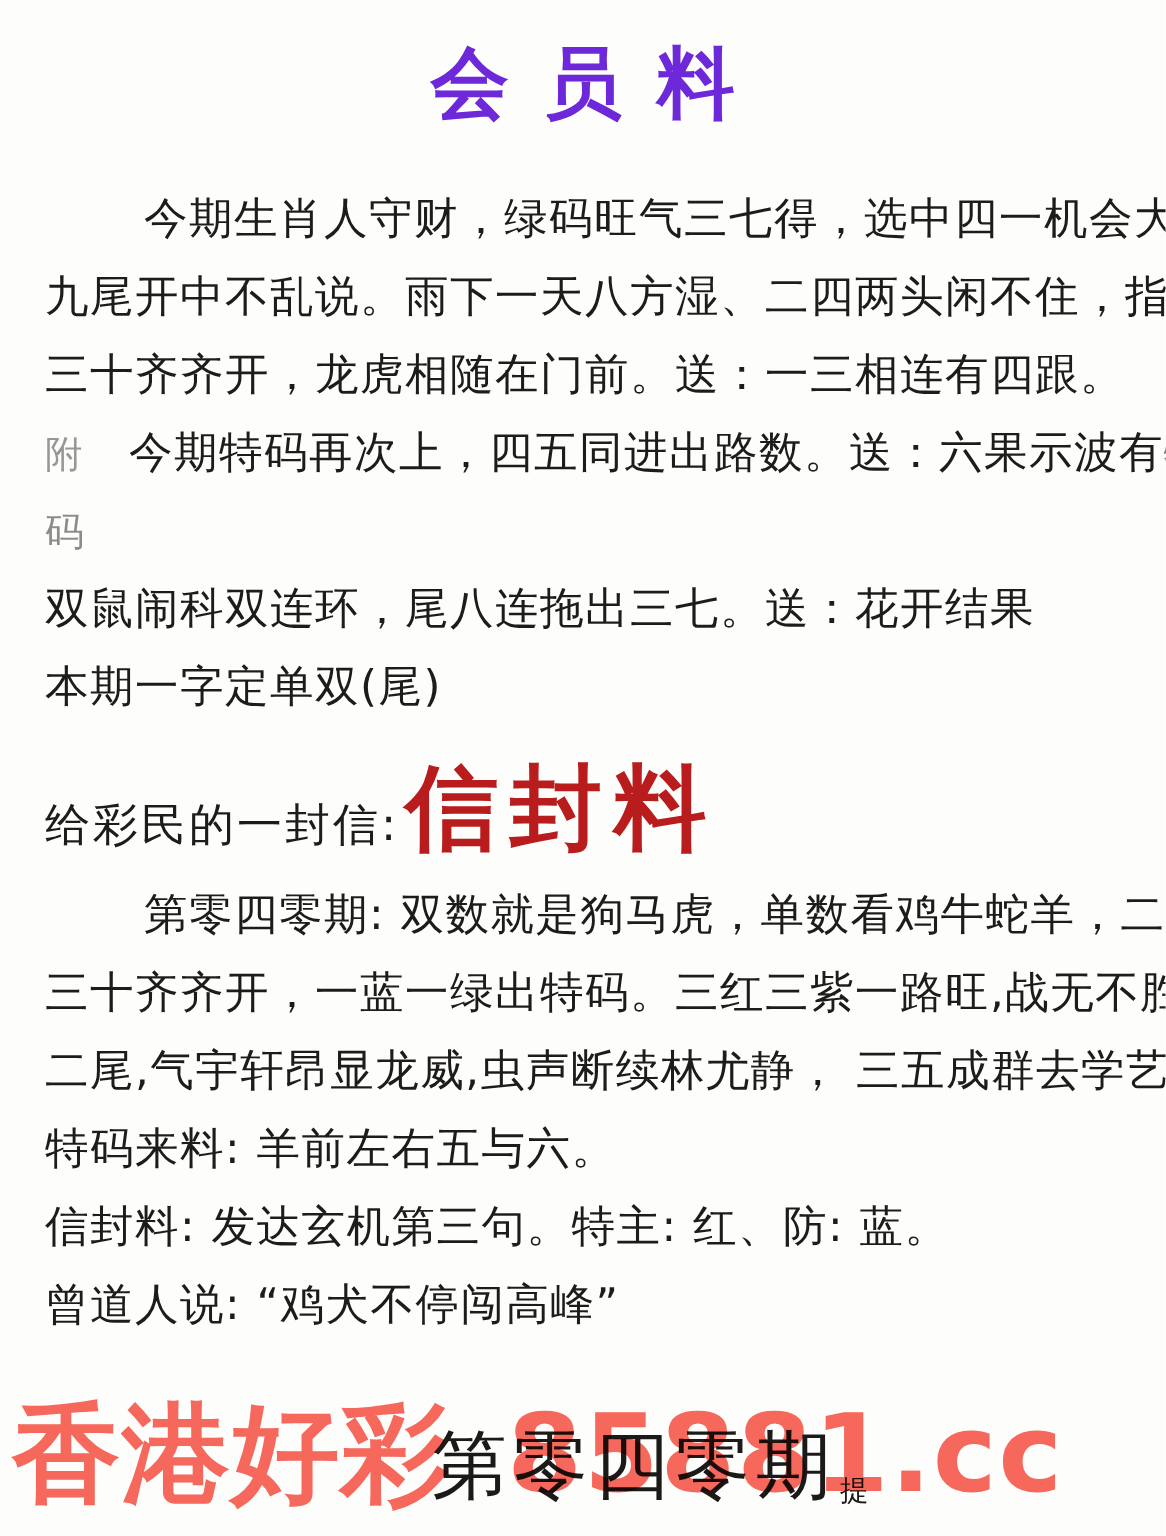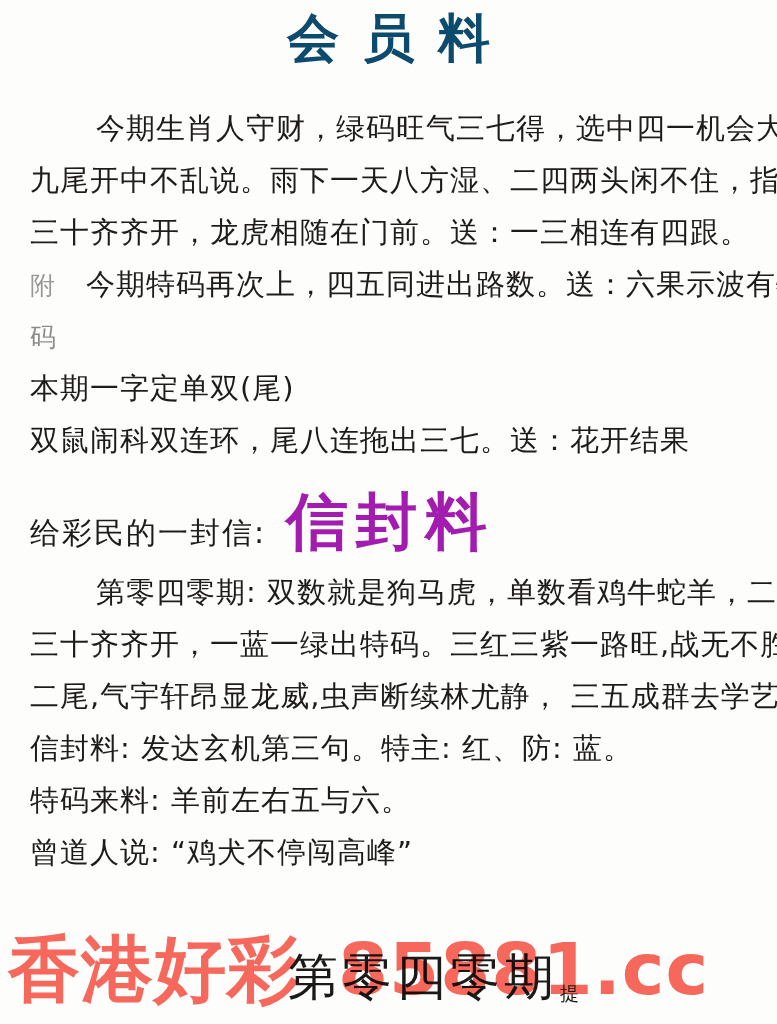--- a/index.html
+++ b/index.html
@@ -10,27 +10,27 @@
     color: #1d1c1a;
     overflow: hidden;
     position: relative;
   }
   .page {
     position: absolute; inset: 0;
     padding: 0 30px;
     box-sizing: border-box;
   }
   .doc-title {
-    margin: 4px 0 0 0;
+    margin: 21px 0 0 0;
     text-align: center;
     font-size: 52px;
     font-weight: 700;
     letter-spacing: 0.45em;
     text-indent: 0.45em; 
-    color: #0c4a6e;
+    color: #6d28d9;
   }
   .para { margin-top: 28px; }
   .para.letter { margin-top: 2px; }
   .line {
     font-size: 29px;
     line-height: 52px;
     height: 52px;
     white-space: nowrap;
     letter-spacing: 1px;
   }
@@ -38,30 +38,30 @@
     opacity: 0.45;
     font-size: 25px;
     margin-right: 30px;
   }
   .line .pre:empty { display: none; margin: 0; }
   .line.indent { padding-left: 66px; }
   .line.faint .txt { opacity: 0.5; font-size: 26px; }
   .letter-heading {
     display: flex;
     align-items: baseline;
-    gap: 20px;
+    gap: 4px;
     margin-top: 14px;
     height: 84px;
   }
   .lh-prefix { font-size: 30px; letter-spacing: 2px; }
   .lh-title {
     font-size: 62px;
     font-weight: 700;
     letter-spacing: 0.12em;
-    color: #a21caf;
+    color: #b91c1c;
     font-family: Liberation Serif, serif;
   }
   .footer {
     position: absolute;
     left: 0; right: 0; bottom: 0;
     height: 76px;
   }
   .handwriting {
     position: absolute;
     left: 288px; top: -4px;
@@ -110,25 +110,25 @@
 
       <div class="line">
         <span class="pre">附</span><span class="txt">今期特码再次上，四五同进出路数。送：六果示波有特</span>
       </div>
 
       <div class="line faint">
         <span class="txt">码</span>
       </div>
 
       <div class="line">
-        <span class="txt">本期一字定单双(尾)</span>
+        <span class="txt">双鼠闹科双连环，尾八连拖出三七。送：花开结果</span>
       </div>
 
       <div class="line">
-        <span class="txt">双鼠闹科双连环，尾八连拖出三七。送：花开结果</span>
+        <span class="txt">本期一字定单双(尾)</span>
       </div>
     </div>
 
   <div class="letter-heading">
     <span class="lh-prefix">给彩民的一封信:</span>
     <span class="lh-title">信封料</span>
   </div>
 
   <div class="para letter">
 
@@ -139,25 +139,25 @@
       <div class="line">
         <span class="txt">三十齐齐开，一蓝一绿出特码。三红三紫一路旺,战无不胜一</span>
       </div>
 
       <div class="line">
         <span class="txt">二尾,气宇轩昂显龙威,虫声断续林尤静， 三五成群去学艺,日</span>
       </div>
 
 
       <div class="line">
-        <span class="txt">信封料: 发达玄机第三句。特主: 红、防: 蓝。</span>
+        <span class="txt">特码来料: 羊前左右五与六。</span>
       </div>
 
       <div class="line">
-        <span class="txt">特码来料: 羊前左右五与六。</span>
+        <span class="txt">信封料: 发达玄机第三句。特主: 红、防: 蓝。</span>
       </div>
 
 
       <div class="line">
         <span class="txt">曾道人说: “鸡犬不停闯高峰”</span>
       </div>
     </div>
 
   <div class="footer">
     <div class="handwriting">

